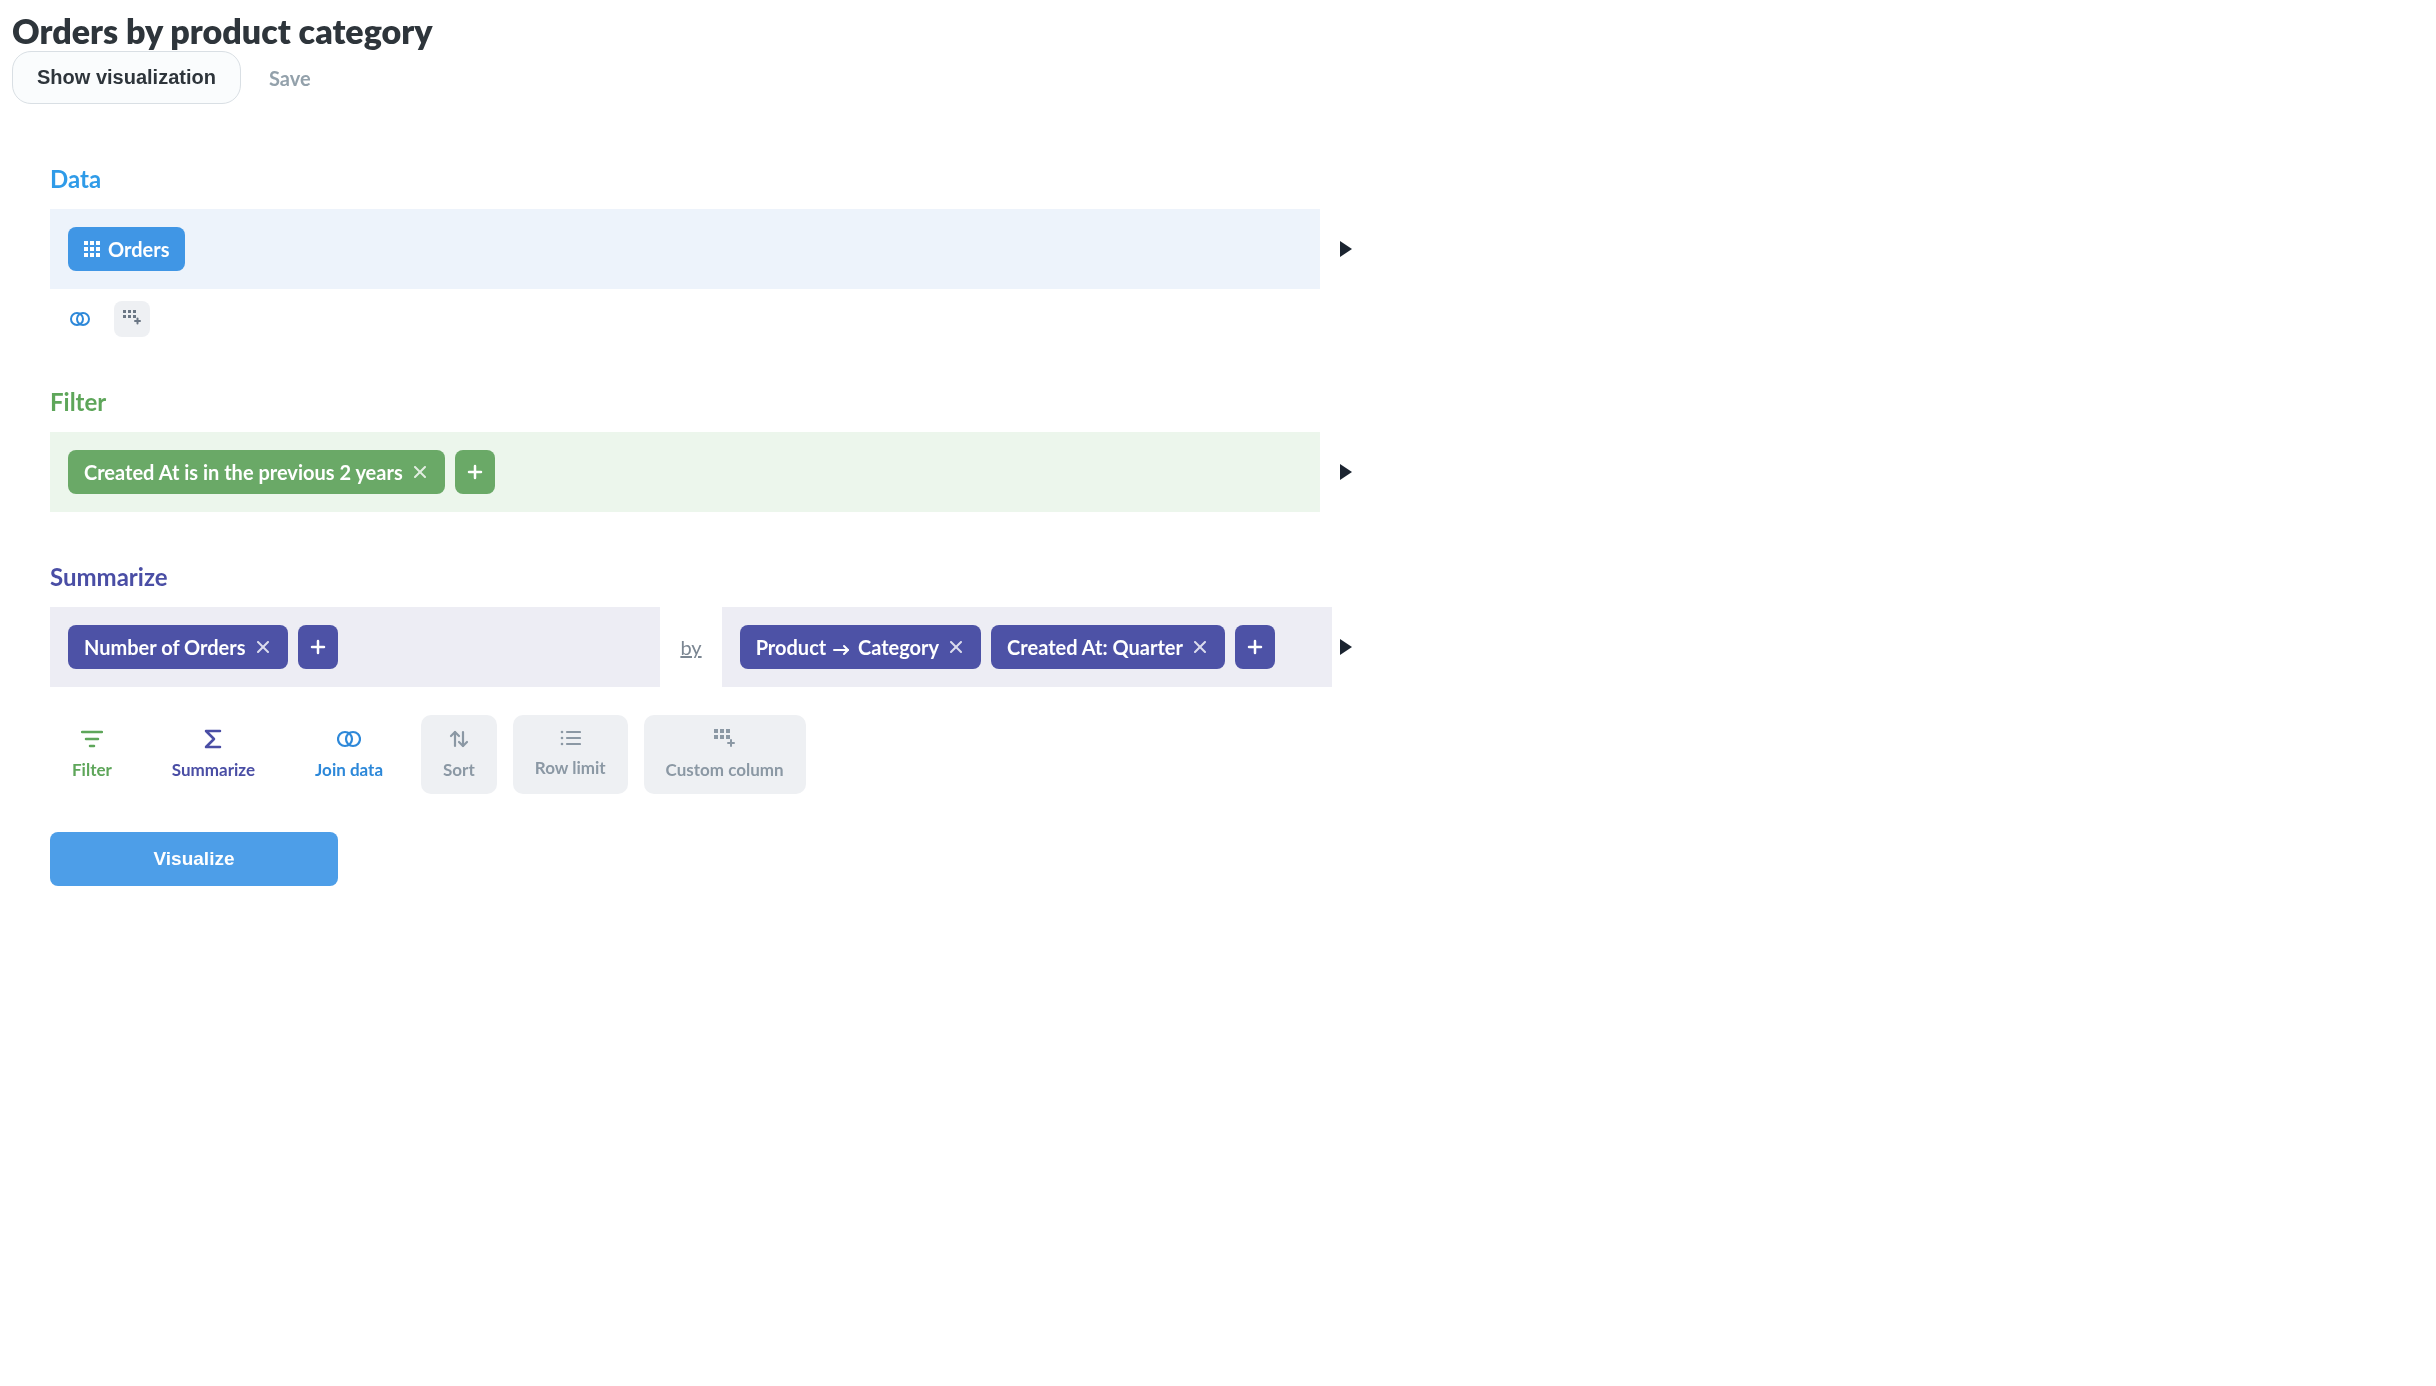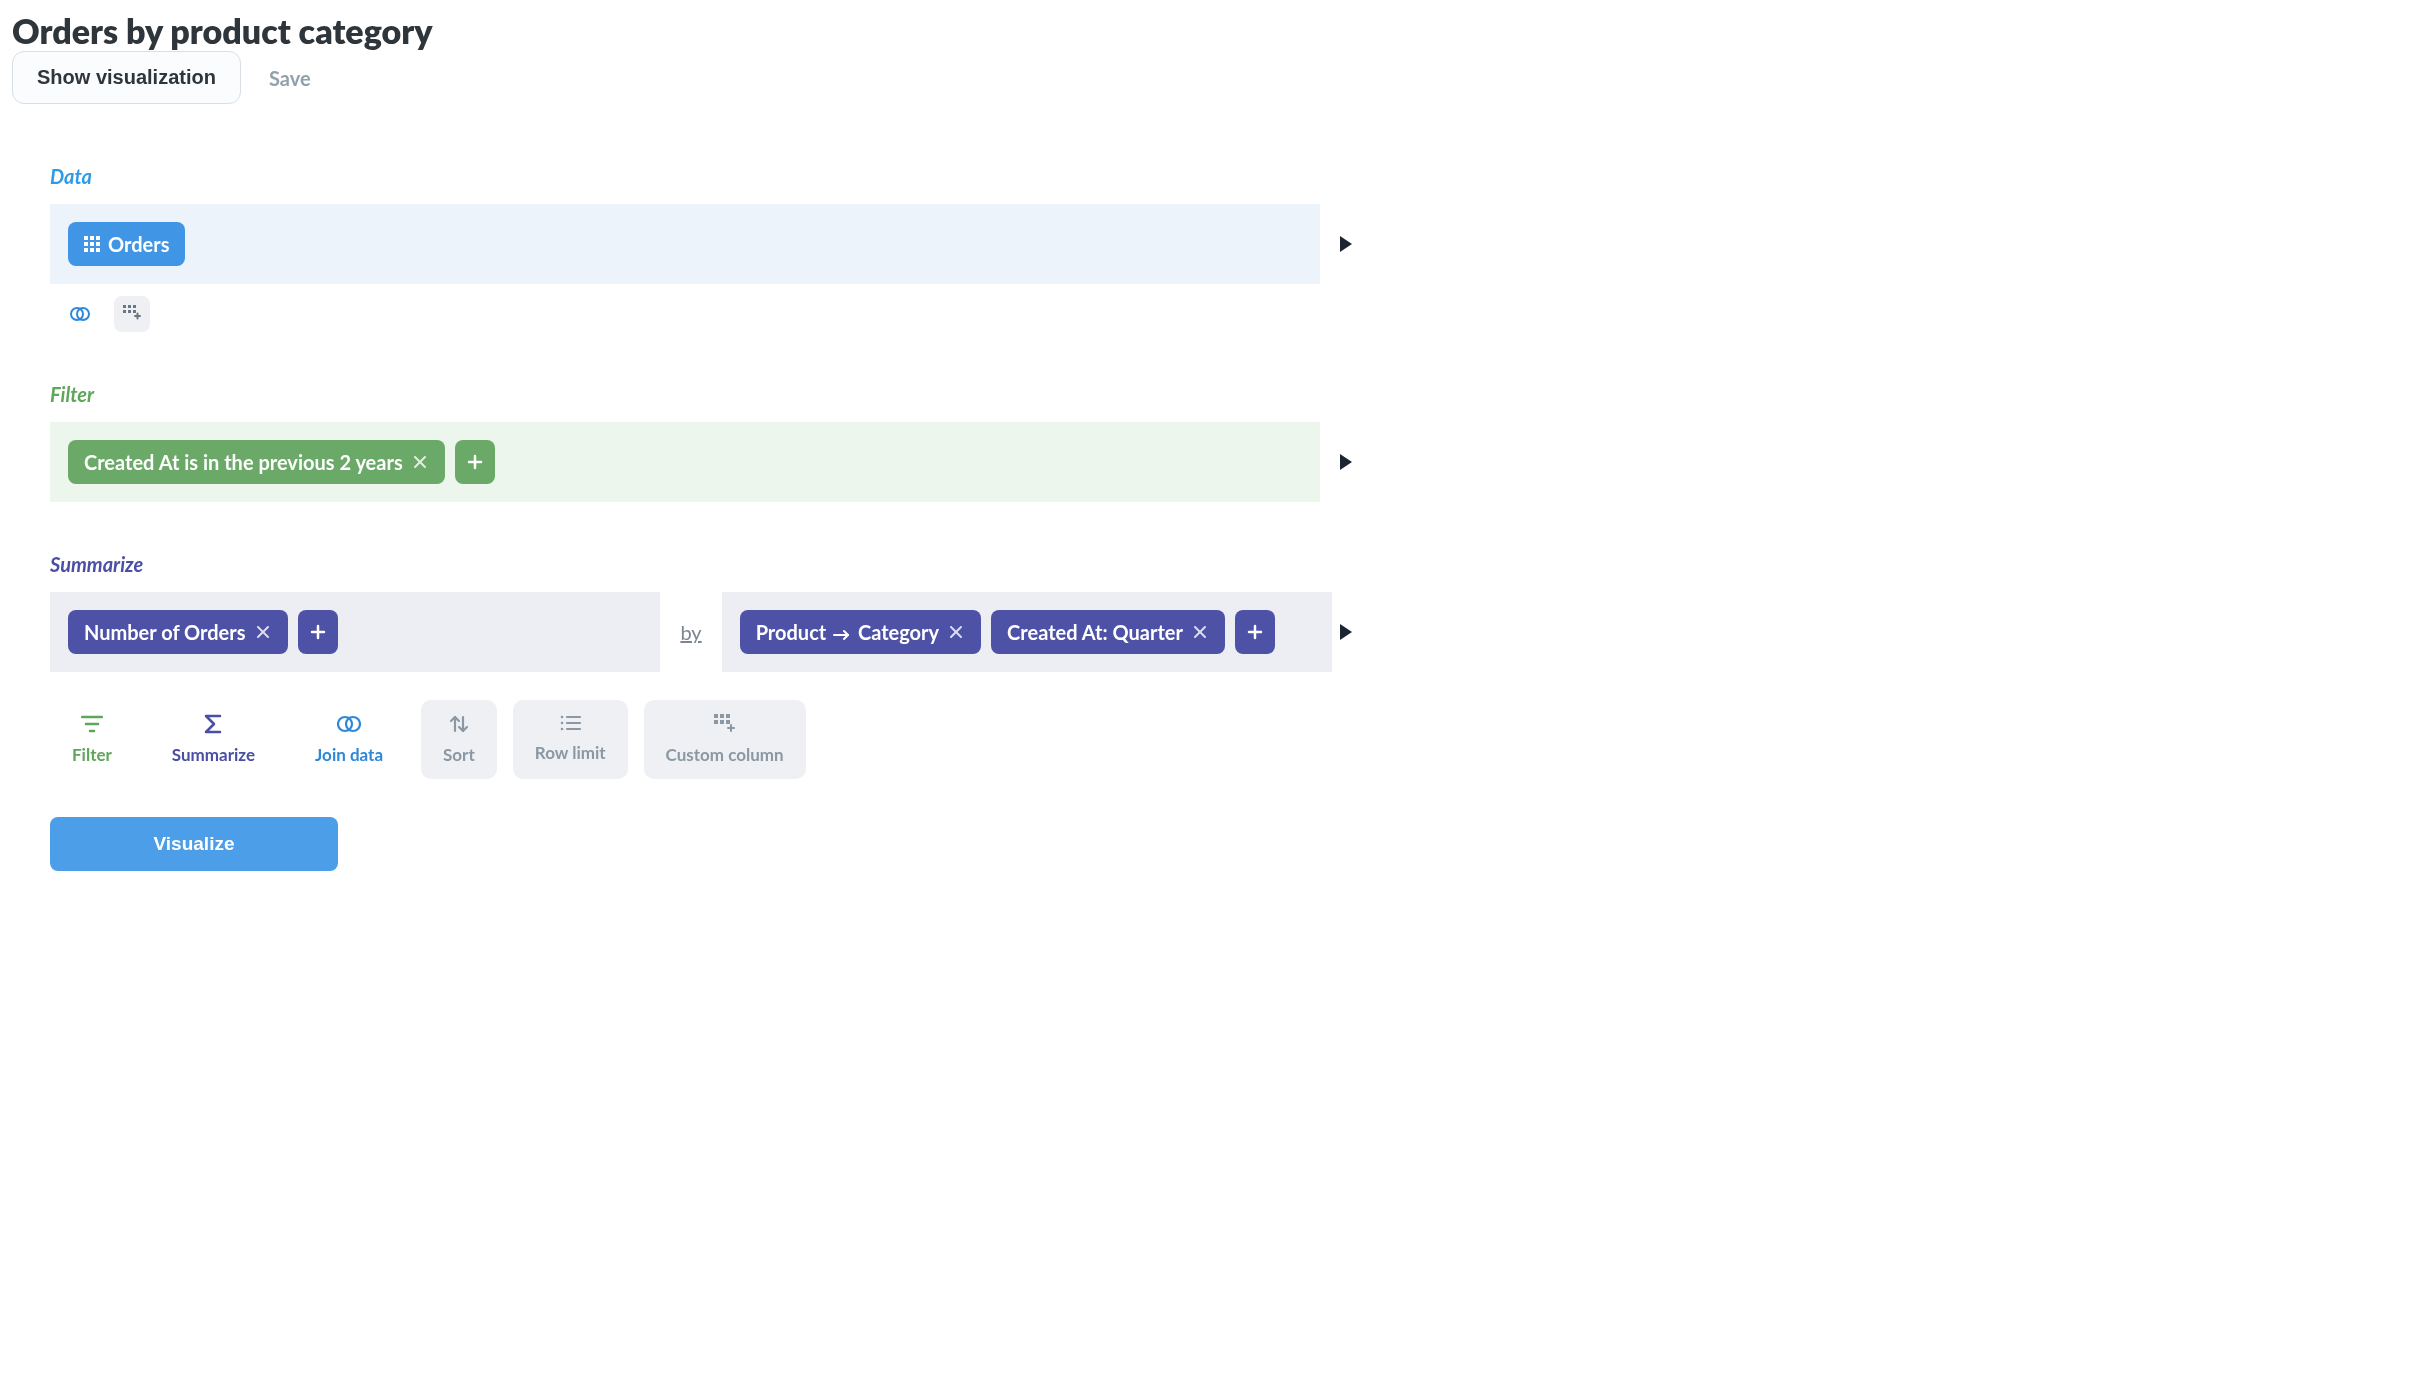--- a/index.html
+++ b/index.html
@@ -26,21 +26,21 @@
     color: #2e353b;
   }
   .header-actions {
     display: flex;
     align-items: center;
     gap: 28px;
   }
   .btn-show-viz {
     background: #fafcfd;
     border: 1px solid #d9dfe4;
-    border-radius: 12px;
+    border-radius: 19px;
     padding: 14px 24px;
     font-size: 20px;
     font-weight: 700;
     color: #2e353b;
     cursor: pointer;
   }
   .save-link {
     color: #93a1ab;
     font-size: 20px;
     font-weight: 700;
@@ -48,24 +48,23 @@
     margin-right: 6px;
   }
 
   .content {
     padding-left: 38px;
     max-width: 1340px;
   }
 
   .section { margin-bottom: 50px; }
   .section-label {
-    font-size: 20px;
+    font-size: 24px;
     font-weight: 700;
     margin-bottom: 16px;
-    font-style: italic;
   }
   .lbl-data { color: #2f9be8; }
   .lbl-filter { color: #5ea65a; }
   .lbl-summarize { color: #4a4ea5; }
 
   .row-flex {
     display: flex;
     align-items: center;
     gap: 20px;
   }

